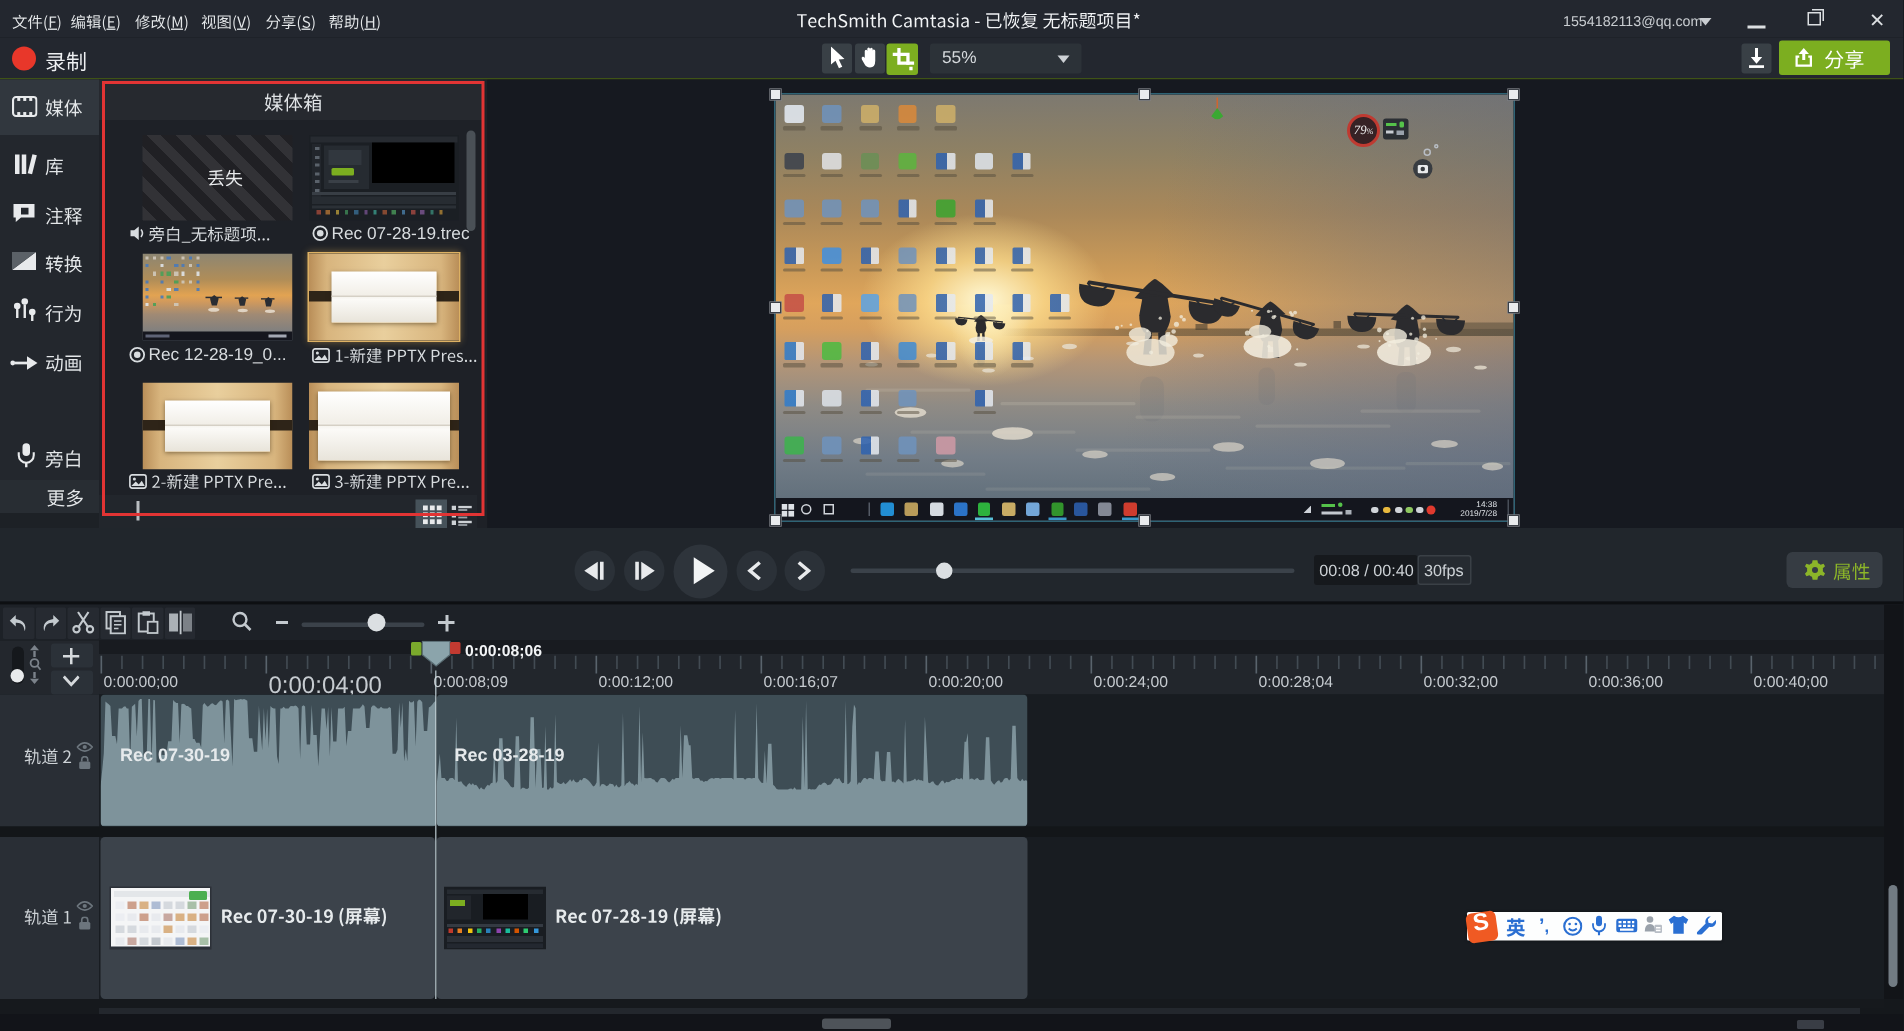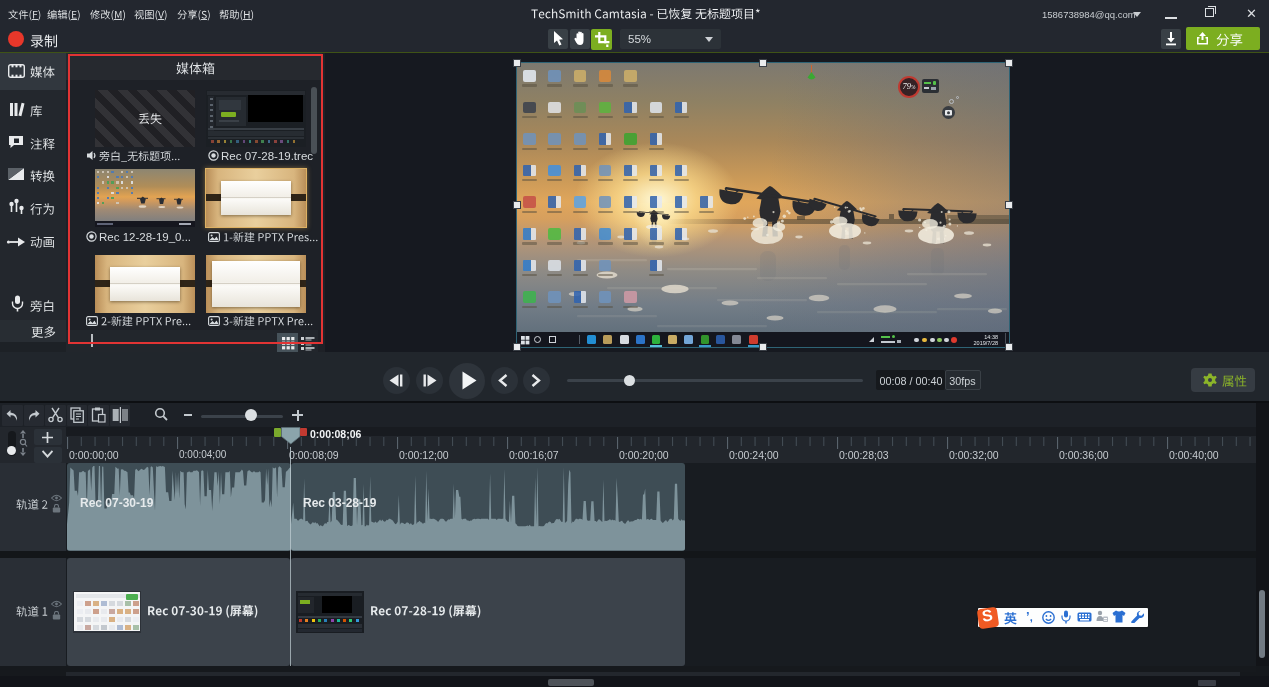--- a/index.html
+++ b/index.html
@@ -76,21 +76,21 @@
       <path transform="translate(125.32,12.24) scale(0.012,-0.012)" d="M93 778V703H747V440H222V605H146V102C146 -22 197 -52 359 -52C397 -52 695 -52 735 -52C900 -52 933 3 952 187C930 191 896 204 876 218C862 57 845 22 736 22C668 22 408 22 355 22C245 22 222 37 222 101V366H747V316H825V778Z"></path>
       <path transform="translate(137.32,12.24) scale(0.012,-0.012)" d="M166 840V-79H236V840ZM88 649C83 566 66 456 39 391L97 370C125 442 142 557 145 640ZM242 659C271 596 297 513 304 463L361 488C354 537 326 617 296 678ZM587 482C575 396 554 311 518 252C532 245 557 230 568 221C604 283 630 377 645 471ZM867 489C851 404 823 314 788 254C804 247 831 235 844 226C877 289 908 385 928 476ZM504 842C499 789 494 738 488 688H346V619H478C444 408 386 232 277 114C292 102 322 76 333 63C450 198 511 387 548 619H944V688H558C564 736 569 785 574 836ZM704 584C691 258 648 59 423 -21C439 -36 457 -63 466 -82C594 -30 668 53 710 176C753 63 818 -27 912 -75C922 -57 943 -31 960 -18C848 31 774 144 738 282C755 367 763 466 767 581Z"></path>
       <path transform="translate(149.32,12.24) scale(0.012,-0.012)" d="M288 442H753V374H288ZM288 559H753V493H288ZM213 614V319H325C268 243 180 173 93 127C109 115 135 90 147 78C187 102 229 132 269 166C311 123 362 85 422 54C301 18 165 -3 33 -13C45 -30 58 -61 62 -80C214 -65 372 -36 508 15C628 -32 769 -60 920 -72C930 -53 947 -23 963 -6C830 2 705 21 596 52C688 97 766 155 818 228L771 259L759 255H358C375 275 391 296 405 317L399 319H831V614ZM267 840C220 741 134 649 48 590C63 576 86 545 96 530C148 570 201 622 246 680H902V743H292C308 768 323 793 335 819ZM700 197C650 151 583 113 505 83C430 113 367 151 320 197Z"></path>
       <path transform="translate(164.0,12.24) scale(0.012,-0.012)" d="M114 773V699H446C443 628 440 552 428 477H52V404H414C373 232 276 71 39 -19C58 -34 80 -61 90 -80C348 23 448 208 490 404H511V60C511 -31 539 -57 643 -57C664 -57 807 -57 830 -57C926 -57 950 -15 960 145C938 150 905 163 887 177C882 40 874 17 825 17C794 17 674 17 650 17C599 17 589 24 589 60V404H951V477H503C514 552 519 627 521 699H894V773Z"></path>
       <path transform="translate(176.0,12.24) scale(0.012,-0.012)" d="M466 764V693H902V764ZM779 325C826 225 873 95 888 16L957 41C940 120 892 247 843 345ZM491 342C465 236 420 129 364 57C381 49 411 28 425 18C479 94 529 211 560 327ZM422 525V454H636V18C636 5 632 1 617 0C604 0 557 -1 505 1C515 -22 526 -54 529 -76C599 -76 645 -74 674 -62C703 -49 712 -26 712 17V454H956V525ZM202 840V628H49V558H186C153 434 88 290 24 215C38 196 58 165 66 145C116 209 165 314 202 422V-79H277V444C311 395 351 333 368 301L412 360C392 388 306 498 277 531V558H408V628H277V840Z"></path>
       <path transform="translate(188.0,12.24) scale(0.012,-0.012)" d="M176 615H380V539H176ZM176 743H380V668H176ZM108 798V484H450V798ZM695 530C688 271 668 143 458 77C471 65 488 42 494 27C722 103 751 248 758 530ZM730 186C793 141 870 75 908 33L954 79C914 120 835 183 774 226ZM124 302C119 157 100 37 33 -41C49 -49 77 -68 88 -78C125 -30 149 28 164 98C254 -35 401 -58 614 -58H936C940 -39 952 -9 963 6C905 4 660 4 615 4C495 5 395 11 317 43V186H483V244H317V351H501V410H49V351H252V81C222 105 197 136 178 176C183 214 186 255 188 298ZM540 636V215H603V579H841V219H907V636H719C731 664 744 699 757 733H955V794H499V733H681C672 700 661 664 650 636Z"></path>
       <path transform="translate(200.0,12.24) scale(0.012,-0.012)" d="M618 500V289C618 184 591 56 319 -19C335 -34 357 -61 366 -77C649 12 693 158 693 289V500ZM689 91C766 41 864 -31 911 -79L961 -26C913 21 813 90 736 138ZM29 184 48 106C140 137 262 179 379 219L369 284L247 247V650H363V722H46V650H172V225ZM417 624V153H490V556H816V155H891V624H655C670 655 686 692 702 728H957V796H381V728H613C603 694 591 656 578 624Z"></path>
       <path transform="translate(212.0,12.24) scale(0.012,-0.012)" d="M233 470H759V305H233ZM233 542V704H759V542ZM233 233H759V67H233ZM158 778V-74H233V-6H759V-74H837V778Z"></path>
       <path transform="translate(224.0,12.24) scale(0.012,-0.012)" d="M154 471 234 566 312 471 356 502 292 607 401 653 384 704 270 676 260 796H206L196 675L82 704L65 653L173 607L110 502Z"></path>
     </svg></div>
-<div class="ab" style="left:1042px;top:9px;font-size:9.5px;color:#c9cdd1;font-weight:400;letter-spacing:0px;white-space:nowrap;">1586738984@qq.com</div>
+<div class="ab" style="left:1042px;top:9px;font-size:9.5px;color:#c9cdd1;font-weight:400;letter-spacing:0px;white-space:nowrap;">1554182113@qq.com</div>
 <div class="ab" style="left:1133px;top:12px;width:0;height:0;border-left:4px solid transparent;border-right:4px solid transparent;border-top:5px solid #c9cdd1"></div>
 <div class="ab" style="left:1165px;top:17px;width:12px;height:1.5px;background:#dcdfe2"></div>
 <div class="ab" style="left:1205px;top:8px;width:8.5px;height:8.5px;border:1.2px solid #dcdfe2;background:#23272f"></div>
 <div class="ab" style="left:1207.5px;top:5.5px;width:8px;height:8px;border:1.2px solid #dcdfe2;border-bottom:none;border-left:none"></div>
 <div class="ab" style="left:1246px;top:6px;font-size:13px;color:#dcdfe2">✕</div>
 <div class="ab" style="left:0px;top:25px;width:1269px;height:27px;background:#23272f"></div>
 <div class="ab" style="left:8px;top:31px;width:16px;height:16px;border-radius:50%;background:#e8372a"></div>
 <div class="ab" style="left:30px;top:32px"><svg class="" style="" width="29" height="20" fill="#eef0f2">
       <path transform="translate(0.0,14.28) scale(0.014,-0.014)" d="M134 317C199 281 278 224 316 186L369 238C329 276 248 329 185 363ZM134 784V715H740L736 623H164V554H732L726 462H67V395H461V212C316 152 165 91 68 54L108 -13C206 29 337 85 461 140V2C461 -12 456 -16 440 -17C424 -18 368 -18 309 -16C319 -35 331 -63 335 -82C413 -82 464 -82 495 -71C527 -60 537 -42 537 1V236C623 106 748 9 904 -40C914 -20 937 9 953 25C845 54 751 107 675 177C739 216 814 272 874 323L810 370C765 325 691 266 629 224C592 266 561 314 537 365V395H940V462H804C813 565 820 688 822 784L763 788L750 784Z"></path>
       <path transform="translate(14.0,14.28) scale(0.014,-0.014)" d="M676 748V194H747V748ZM854 830V23C854 7 849 2 834 2C815 1 759 1 700 3C710 -20 721 -55 725 -76C800 -76 855 -74 885 -62C916 -48 928 -26 928 24V830ZM142 816C121 719 87 619 41 552C60 545 93 532 108 524C125 553 142 588 158 627H289V522H45V453H289V351H91V2H159V283H289V-79H361V283H500V78C500 67 497 64 486 64C475 63 442 63 400 65C409 46 418 19 421 -1C476 -1 515 0 538 11C563 23 569 42 569 76V351H361V453H604V522H361V627H565V696H361V836H289V696H183C194 730 204 766 212 802Z"></path>
@@ -947,27 +947,27 @@
     <rect x="1087.25" y="0" width="1.1" height="9" fill="#424b53"></rect>
     <rect x="1101.00" y="0" width="1.1" height="12" fill="#59636c"></rect>
     <rect x="1114.75" y="0" width="1.1" height="9" fill="#424b53"></rect>
     <rect x="1128.50" y="0" width="1.1" height="9" fill="#424b53"></rect>
     <rect x="1142.25" y="0" width="1.1" height="9" fill="#424b53"></rect>
     <rect x="1156.00" y="0" width="1.1" height="9" fill="#424b53"></rect>
     <rect x="1169.75" y="0" width="1.1" height="9" fill="#424b53"></rect>
     <rect x="1183.50" y="0" width="1.1" height="9" fill="#424b53"></rect>
   </svg>
 <div class="ab" style="left:69.0px;top:449px;font-size:10.5px;color:#c6cbd0;font-weight:400;letter-spacing:0px;white-space:nowrap;text-align:center;">0:00:00;00</div>
-<div class="ab" style="left:179.0px;top:449px;font-size:10px;color:#c6cbd0;font-weight:400;letter-spacing:0px;white-space:nowrap;">0:00:04;00</div>
+<div class="ab" style="left:179.0px;top:449px;font-size:16px;color:#c6cbd0;font-weight:400;letter-spacing:0px;white-space:nowrap;">0:00:04;00</div>
 <div class="ab" style="left:289.0px;top:449px;font-size:10.5px;color:#c6cbd0;font-weight:400;letter-spacing:0px;white-space:nowrap;">0:00:08;09</div>
 <div class="ab" style="left:399.0px;top:449px;font-size:10.5px;color:#c6cbd0;font-weight:400;letter-spacing:0px;white-space:nowrap;">0:00:12;00</div>
 <div class="ab" style="left:509.0px;top:449px;font-size:10.5px;color:#c6cbd0;font-weight:400;letter-spacing:0px;white-space:nowrap;">0:00:16;07</div>
 <div class="ab" style="left:619.0px;top:449px;font-size:10.5px;color:#c6cbd0;font-weight:400;letter-spacing:0px;white-space:nowrap;">0:00:20;00</div>
 <div class="ab" style="left:729.0px;top:449px;font-size:10.5px;color:#c6cbd0;font-weight:400;letter-spacing:0px;white-space:nowrap;">0:00:24;00</div>
-<div class="ab" style="left:839.0px;top:449px;font-size:10.5px;color:#c6cbd0;font-weight:400;letter-spacing:0px;white-space:nowrap;">0:00:28;03</div>
+<div class="ab" style="left:839.0px;top:449px;font-size:10.5px;color:#c6cbd0;font-weight:400;letter-spacing:0px;white-space:nowrap;">0:00:28;04</div>
 <div class="ab" style="left:949.0px;top:449px;font-size:10.5px;color:#c6cbd0;font-weight:400;letter-spacing:0px;white-space:nowrap;">0:00:32;00</div>
 <div class="ab" style="left:1059.0px;top:449px;font-size:10.5px;color:#c6cbd0;font-weight:400;letter-spacing:0px;white-space:nowrap;">0:00:36;00</div>
 <div class="ab" style="left:1169.0px;top:449px;font-size:10.5px;color:#c6cbd0;font-weight:400;letter-spacing:0px;white-space:nowrap;">0:00:40;00</div>
 <div class="ab" style="left:274px;top:427.5px;width:7px;height:9px;background:#7aa92c;border-radius:1px"></div>
 <svg class="ab" style="left:281px;top:426.5px" width="20" height="18">
     <path d="M0.5 0.5 H19 V9.5 L9.75 17 L0.5 9.5 Z" fill="#8ba4ab" stroke="#5a6d74" stroke-width="0.8"></path>
   </svg>
 <div class="ab" style="left:300px;top:427.5px;width:6.5px;height:8.5px;background:#c23a31;border-radius:1px"></div>
 <div class="ab" style="left:310px;top:427.5px;font-size:10.5px;color:#f2f4f6;font-weight:700;letter-spacing:0px;white-space:nowrap;">0:00:08;06</div>
 <div class="ab" style="left:66px;top:463px;width:1190px;height:88px;background:#181c21"></div>

